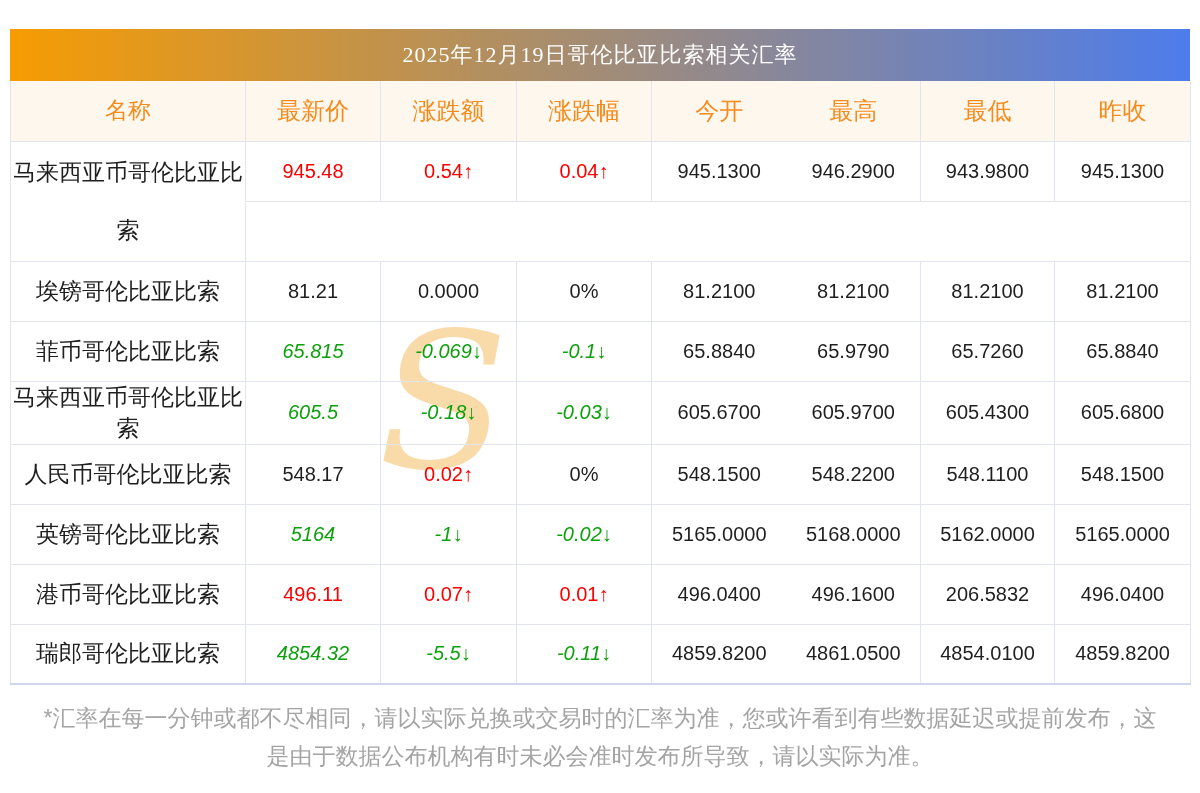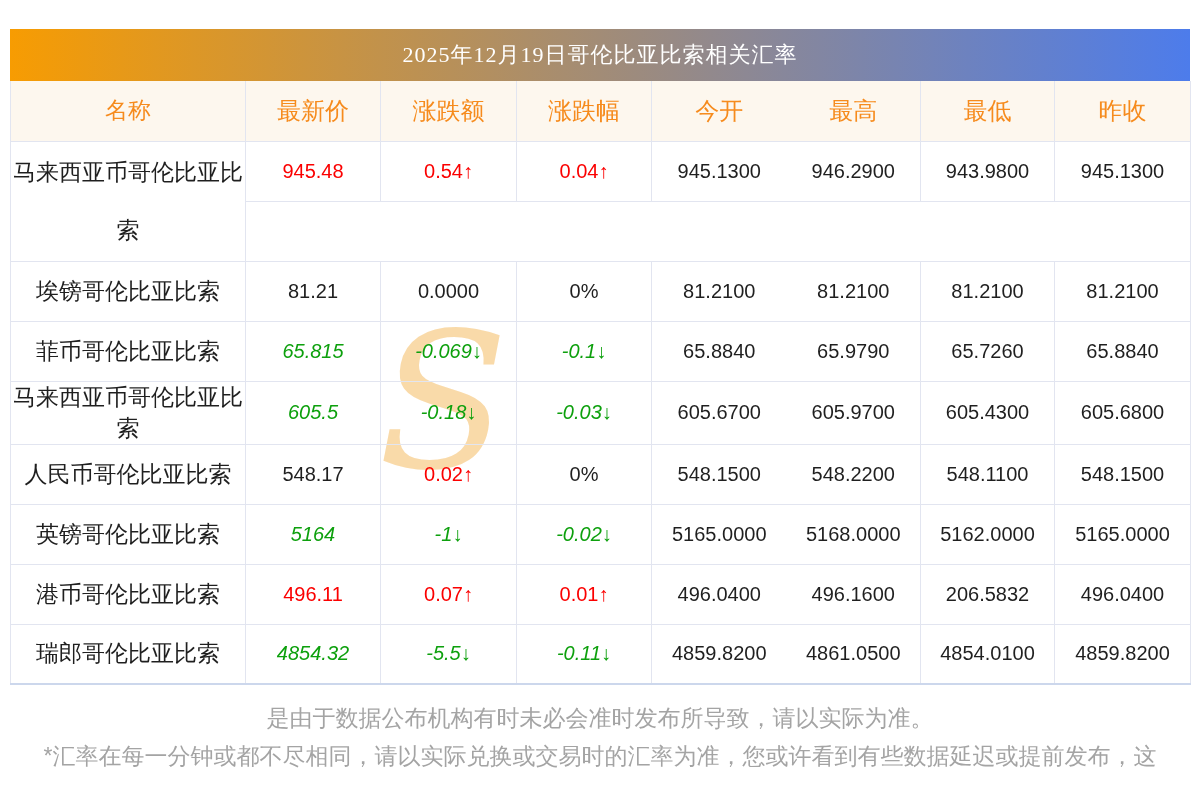--- a/index.html
+++ b/index.html
@@ -181,17 +181,17 @@
           <td class="d">-0.11↓</td>
           <td class="n">4859.8200</td>
           <td class="n no-left">4861.0500</td>
           <td class="n">4854.0100</td>
           <td class="n">4859.8200</td>
         </tr>
       </tbody>
   </table>
 
   <div class="footnote">
+    <div>*汇率在每一分钟或都不尽相同，请以实际兑换或交易时的汇率为准，您或许看到有些数据延迟或提前发布，这</div>
     <div>是由于数据公布机构有时未必会准时发布所导致，请以实际为准。</div>
-    <div>*汇率在每一分钟或都不尽相同，请以实际兑换或交易时的汇率为准，您或许看到有些数据延迟或提前发布，这</div>
   </div>
 
 </div>
 
 </body></html>

